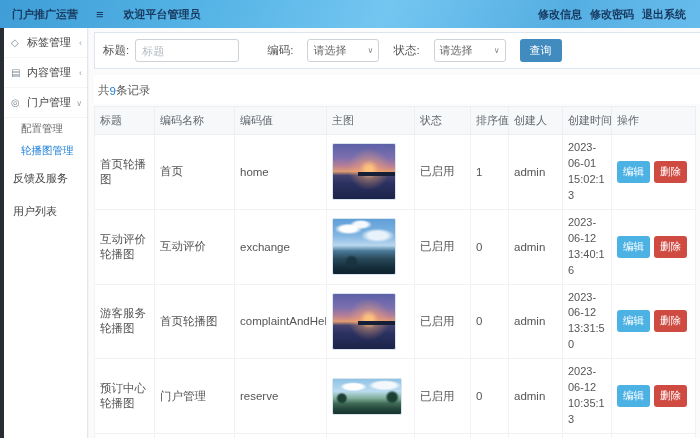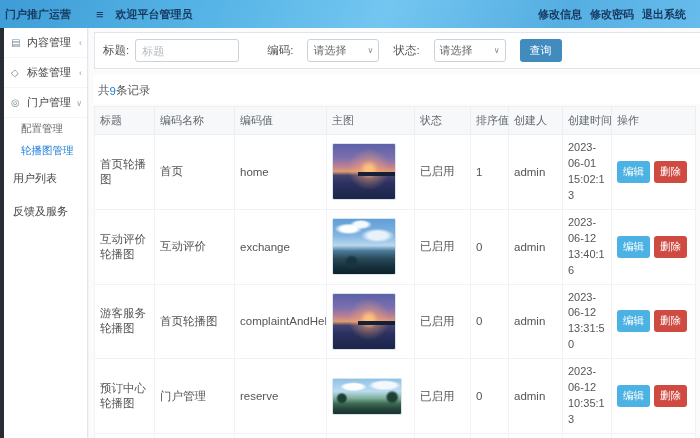--- a/index.html
+++ b/index.html
@@ -3,23 +3,23 @@
 <meta charset="utf-8">
 <style>
   * { margin:0; padding:0; box-sizing:border-box; }
   html,body { width:700px; height:438px; overflow:hidden;
     font-family:"Liberation Sans","DejaVu Sans",sans-serif; background:#f4f4f4; }
 
   
   .topbar { position:absolute; left:0; top:0; width:700px; height:28px;
     background:linear-gradient(115deg,#3e9dd6 0%,#56b4e6 30%,#73c6f0 55%,#55aee2 80%,#66bceb 100%);
     display:flex; align-items:center; color:#17395f; font-size:11px; font-weight:bold; }
-  .topbar .brand { width:88px; padding-left:5px; white-space:nowrap; }
+  .topbar .brand { width:88px; padding-left:12px; white-space:nowrap; }
   .topbar .burger { margin-left:8px; font-size:13px; cursor:pointer; }
-  .topbar .welcome { margin-left:12px; font-weight:bold;text-align:right; }
+  .topbar .welcome { margin-left:20px; font-weight:bold;text-align:right; }
   .topbar .tb-links { margin-left:auto; display:flex; gap:8px; padding-right:14px; }
   .topbar .tb-links span { cursor:pointer; }
 
   
   .rail { position:absolute; left:0; top:28px; width:4px; height:410px; background:#272d33; }
   .sidebar { position:absolute; left:4px; top:28px; width:84px; height:410px;
     background:#ffffff; border-right:1px solid #e4e7ea; font-size:11px; color:#444; }
   .s-item { display:flex; align-items:center; padding:7px 5px 7px 7px; border-bottom:1px solid #f5f5f5; cursor:pointer; }
   .s-item .ico { width:13px; color:#7a8a99; font-size:10px; margin-right:3px; }
   .s-item .lbl { flex:1; white-space:nowrap; }
@@ -101,38 +101,38 @@
   <div class="tb-links">
     <span>修改信息</span>
     <span>修改密码</span>
     <span>退出系统</span>
   </div>
 </div>
 
 <div class="rail"></div>
 <div class="sidebar">
   <div class="s-item">
+    <span class="ico" data-icon="tag-icon"></span>
+    <span class="lbl">标签管理</span>
+    <span class="chev" data-chev="left"></span>
+  </div>
+  <div class="s-item">
     <span class="ico" data-icon="content-icon"></span>
     <span class="lbl">内容管理</span>
-    <span class="chev" data-chev="left"></span>
-  </div>
-  <div class="s-item">
-    <span class="ico" data-icon="tag-icon"></span>
-    <span class="lbl">标签管理</span>
     <span class="chev" data-chev="left"></span>
   </div>
   <div class="s-item">
     <span class="ico" data-icon="gear-icon"></span>
     <span class="lbl">门户管理</span>
     <span class="chev" data-chev="down"></span>
   </div>
   <div class="s-sub">配置管理</div>
   <div class="s-sub active">轮播图管理</div>
+  <div class="s-plain">反馈及服务</div>
   <div class="s-plain">用户列表</div>
-  <div class="s-plain">反馈及服务</div>
 </div>
 
 <div class="content">
 
   <div class="search-panel">
     <label>标题:</label>
     <input type="text" placeholder="标题" style="">
     <span class="gap1"></span>
     <label>编码:</label>
     <div class="sel">

